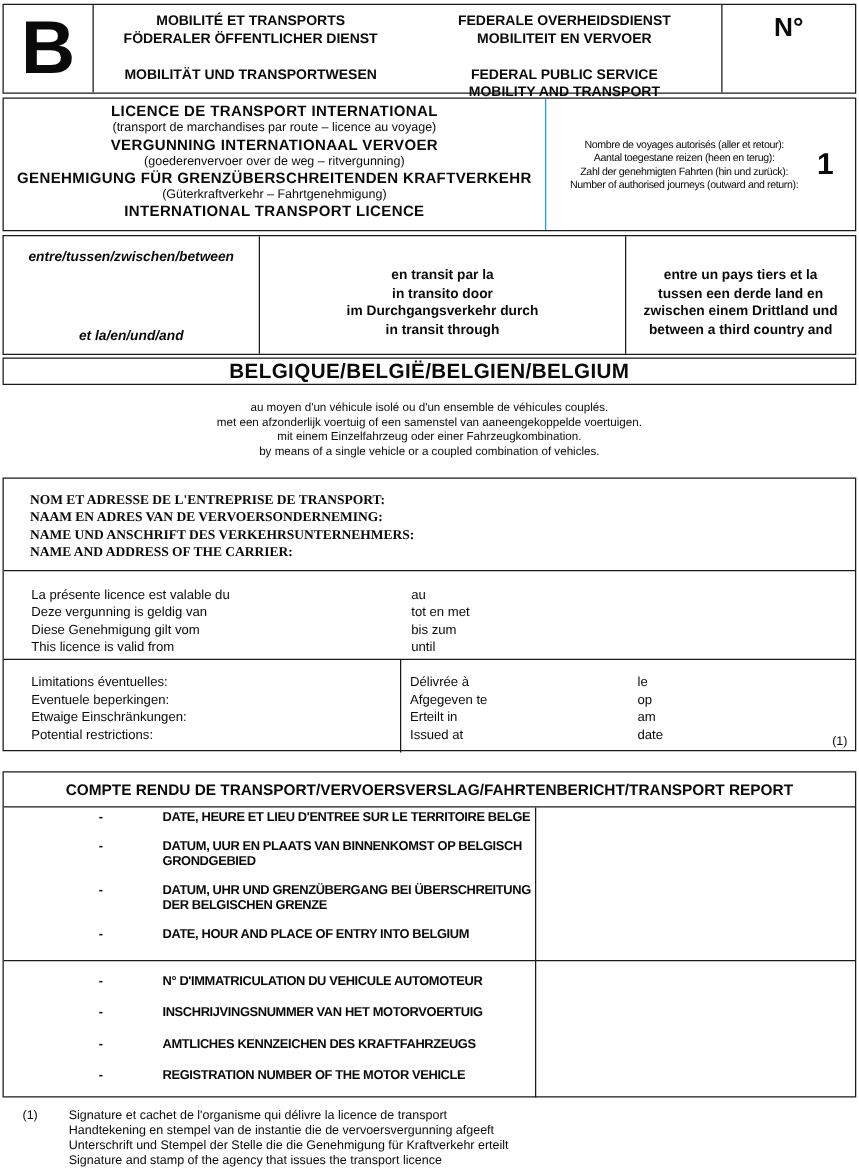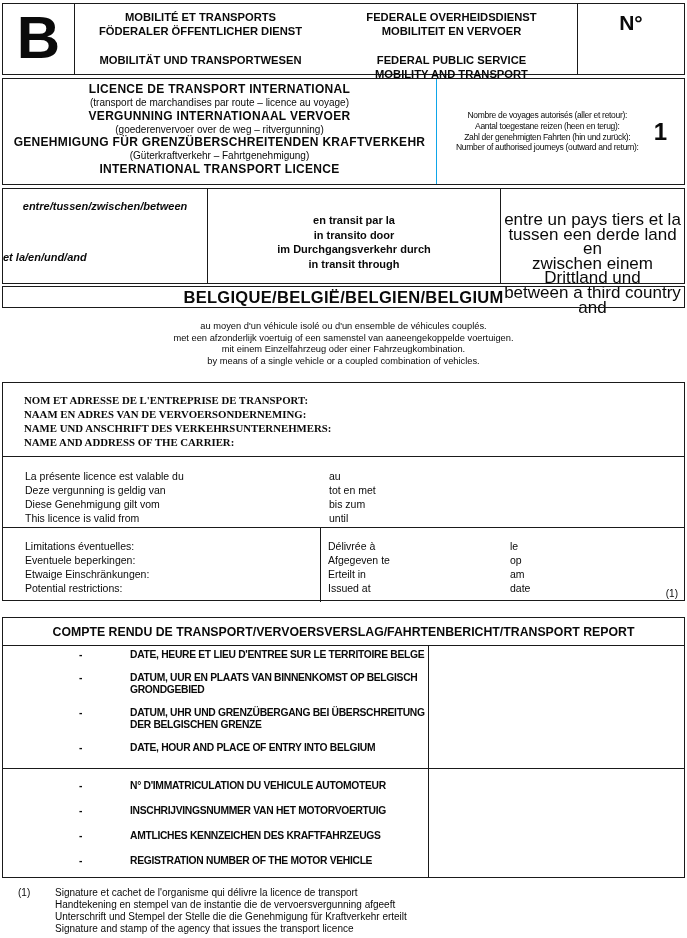--- a/index.html
+++ b/index.html
@@ -21,24 +21,24 @@
   .t-bold{font-weight:bold;font-size:12px;letter-spacing:.3px;line-height:13.3px;}
   .t-norm{font-size:10px;line-height:13.3px;}
   .journeys-cell{flex:1;display:flex;align-items:center;}
   .j-labels{flex:1;text-align:center;font-size:8.5px;letter-spacing:-.3px;line-height:10.6px;padding-left:6px;}
   .j-value{font-weight:bold;font-size:24px;margin:0 17px 0 2px;}
   
   .transit-box{left:2px;top:188px;width:683px;height:96px;display:flex;}
   .between-cell{width:204px;border-right:1px solid #1a1a1a;position:relative;
                 font-weight:bold;font-size:11px;text-align:center;font-style:italic;}
   .between-top{padding-top:11px;}
-  .between-bottom{position:absolute;bottom:20px;width:100%;text-align:left;}
+  .between-bottom{position:absolute;bottom:8px;width:100%;text-align:center;}
   .transit-cell{width:292px;border-right:1px solid #1a1a1a;text-align:center;
                 font-weight:bold;font-size:11px;line-height:14.6px;padding-top:24px;}
-  .third-cell{flex:1;text-align:center;font-weight:normal;font-size:17px;line-height:14.6px;padding-top:24px;}
+  .third-cell{flex:1;text-align:center;font-weight:bold;font-size:11px;line-height:14.6px;padding-top:24px;}
   
   .belgium-box{left:2px;top:286px;width:683px;height:22px;display:flex;align-items:center;justify-content:center;
                font-weight:bold;font-size:16.5px;letter-spacing:.3px;}
   
   .vehicle-note{left:0;top:321px;width:687px;text-align:center;font-size:9.3px;line-height:11.5px;}
   
   .main-box{left:2px;top:382px;width:683px;height:219px;}
   .carrier-sec{height:74px;border-bottom:1px solid #1a1a1a;box-sizing:border-box;
                padding:10px 0 0 21px;font-weight:bold;font-size:10.8px;line-height:14px;font-family:Liberation Serif, serif;}
   .validity-sec{height:71px;border-bottom:1px solid #1a1a1a;box-sizing:border-box;position:relative;

